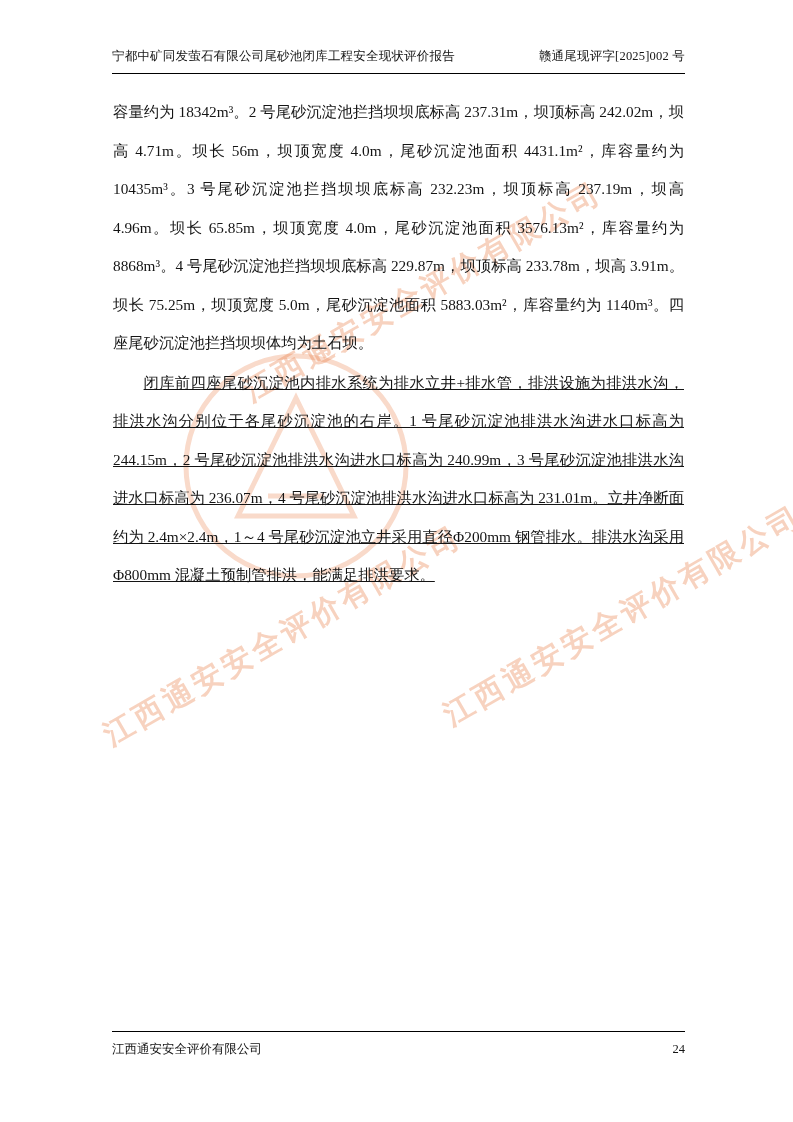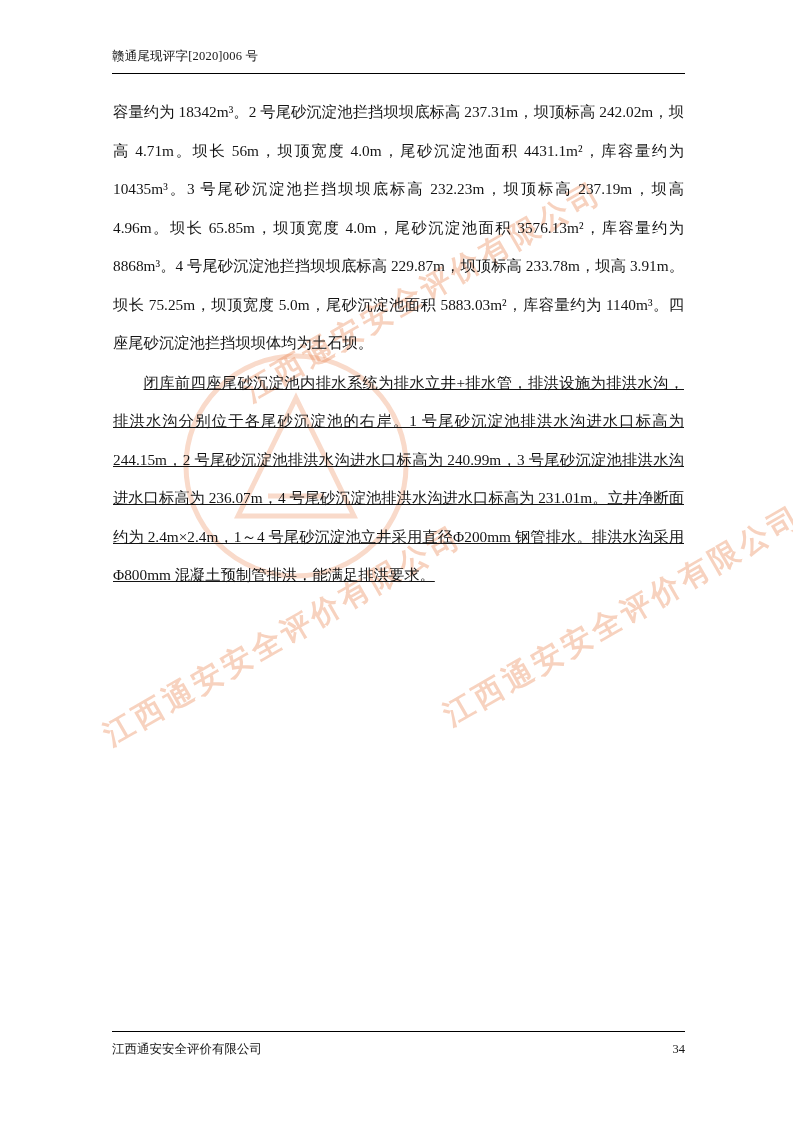--- a/index.html
+++ b/index.html
@@ -141,28 +141,29 @@
     <div class="wm wm-2">江西通安安全评价有限公司</div>
     <div class="wm wm-3">江西通安安全评价有限公司</div>
     <svg class="wm-seal" viewBox="0 0 240 240">
       <circle cx="120" cy="120" r="110" fill="none" stroke="#e8793f" stroke-width="5" opacity="0.55"></circle>
       <path d="M120 52 L178 170 L62 170 Z" fill="none" stroke="#e8793f" stroke-width="5" opacity="0.55"></path>
       <path d="M92 150 L148 150" stroke="#e8793f" stroke-width="5" opacity="0.55"></path>
     </svg>
   </div>
 
   <div class="header">
-    <span>赣通尾现评字[2020]006 号</span>
+    <span>宁都中矿同发萤石有限公司尾砂池闭库工程安全现状评价报告</span>
+    <span>赣通尾现评字[2025]002 号</span>
   </div>
   <div class="header-rule"></div>
 
   <div class="body">
     <p>容量约为 18342m³。2 号尾砂沉淀池拦挡坝坝底标高 237.31m，坝顶标高 242.02m，坝高 4.71m。坝长 56m，坝顶宽度 4.0m，尾砂沉淀池面积 4431.1m²，库容量约为 10435m³。3 号尾砂沉淀池拦挡坝坝底标高 232.23m，坝顶标高 237.19m，坝高 4.96m。坝长 65.85m，坝顶宽度 4.0m，尾砂沉淀池面积 3576.13m²，库容量约为 8868m³。4 号尾砂沉淀池拦挡坝坝底标高 229.87m，坝顶标高 233.78m，坝高 3.91m。坝长 75.25m，坝顶宽度 5.0m，尾砂沉淀池面积 5883.03m²，库容量约为 1140m³。四座尾砂沉淀池拦挡坝坝体均为土石坝。</p>
     <p class="indent">闭库前四座尾砂沉淀池内排水系统为排水立井+排水管，排洪设施为排洪水沟，排洪水沟分别位于各尾砂沉淀池的右岸。1 号尾砂沉淀池排洪水沟进水口标高为 244.15m，2 号尾砂沉淀池排洪水沟进水口标高为 240.99m，3 号尾砂沉淀池排洪水沟进水口标高为 236.07m，4 号尾砂沉淀池排洪水沟进水口标高为 231.01m。立井净断面约为 2.4m×2.4m，1～4 号尾砂沉淀池立井采用直径Φ200mm 钢管排水。排洪水沟采用Φ800mm 混凝土预制管排洪，能满足排洪要求。</p>
   </div>
 
   <div class="footer-rule"></div>
   <div class="footer">
     <span>江西通安安全评价有限公司</span>
-    <span>34</span>
+    <span>24</span>
   </div>
 
 </div>
 
 </body></html>

